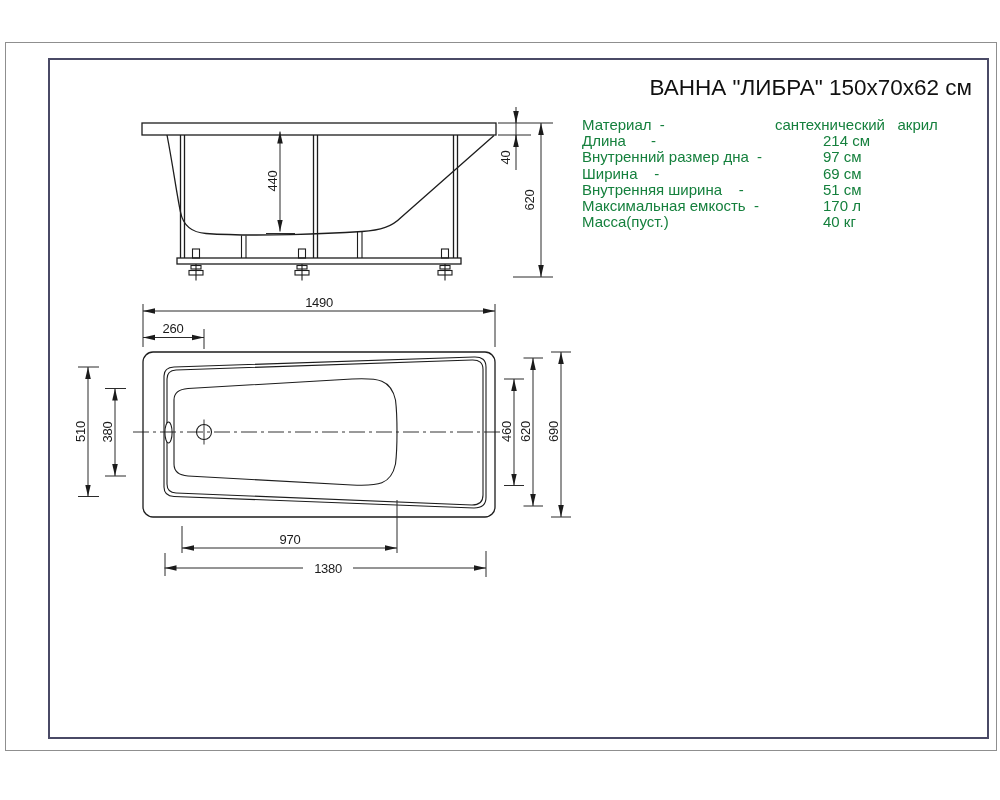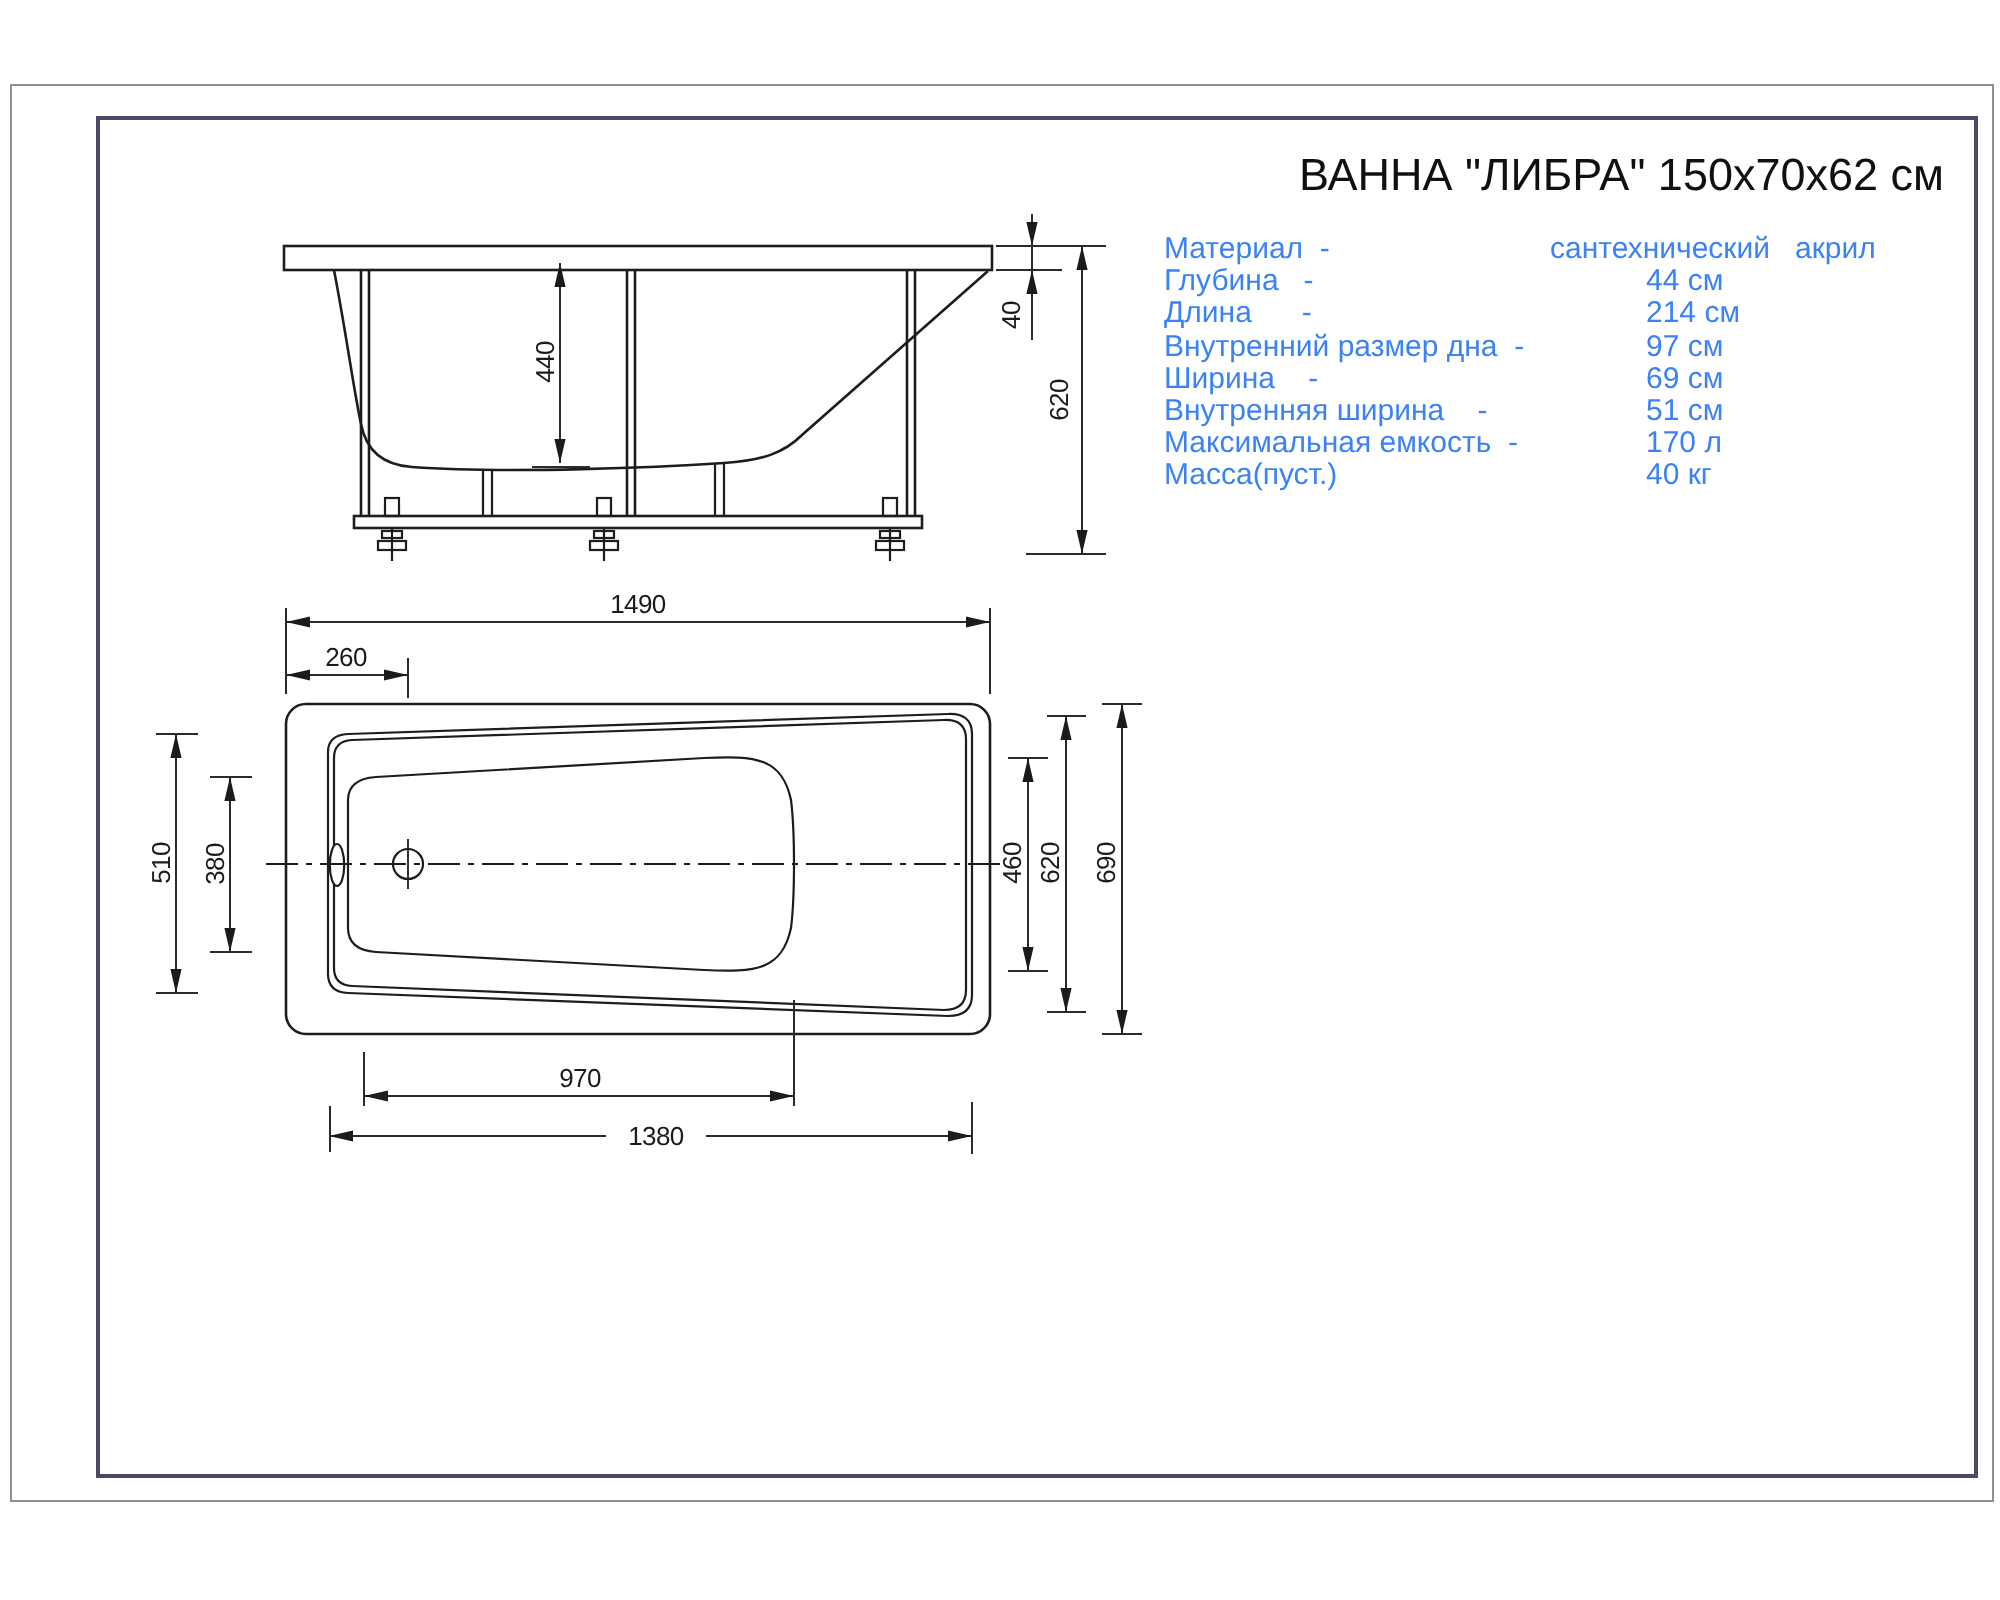--- a/index.html
+++ b/index.html
@@ -5,40 +5,39 @@
   html,body{margin:0;padding:0;background:#fff;}
   #stage{position:relative;width:1000px;height:800px;background:#ffffff;overflow:hidden;
          font-family:"Liberation Sans", sans-serif;color:#111;}
   .outer-frame{position:absolute;left:5px;top:42px;width:992px;height:709px;
                border:1px solid #8f8f8f;box-sizing:border-box;}
   .inner-frame{position:absolute;left:48px;top:58px;width:941px;height:681px;
                border:2px solid #4a4a66;box-sizing:border-box;background:#fff;}
   .title{position:absolute;left:560px;top:76px;width:412px;text-align:right;
          font-size:22.5px;line-height:24px;color:#101010;white-space:pre;}
   .specs{position:absolute;left:582px;top:117px;width:400px;font-size:15px;
-         line-height:16.2px;color:#3b82f6;}
+         line-height:16.2px;color:#15803d;}
   .spec-row{position:relative;height:16.2px;white-space:pre;}
   .spec-value{position:absolute;left:241px;top:0;white-space:pre;}
   .spec-value.wide{left:193px;}
   svg{position:absolute;left:0;top:0;}
   text{font-family:"Liberation Sans", sans-serif;font-size:13px;letter-spacing:-0.3px;
        fill:#1b1b1b;stroke:none;}
 </style>
 </head>
 <body>
 
 <div id="stage">
   <div class="outer-frame"></div>
   <div class="inner-frame"></div>
 
   <div class="title">ВАННА "ЛИБРА" 150x70x62 см</div>
 
   <div class="specs">
     <div class="spec-row"><span class="spec-label">Материал  -</span><span class="spec-value wide">сантехнический   акрил</span></div>
-    <div class="spec-row"><span class="spec-label">Глубина   -</span><span class="spec-value">44 см</span></div>
     <div class="spec-row"><span class="spec-label">Длина      -</span><span class="spec-value">214 см</span></div>
     <div class="spec-row"><span class="spec-label">Внутренний размер дна  -</span><span class="spec-value">97 см</span></div>
     <div class="spec-row"><span class="spec-label">Ширина    -</span><span class="spec-value">69 см</span></div>
     <div class="spec-row"><span class="spec-label">Внутренняя ширина    -</span><span class="spec-value">51 см</span></div>
     <div class="spec-row"><span class="spec-label">Максимальная емкость  -</span><span class="spec-value">170 л</span></div>
     <div class="spec-row"><span class="spec-label">Масса(пуст.)</span><span class="spec-value">40 кг</span></div>
   </div>
 
   <svg width="1000" height="800" viewBox="0 0 1000 800">
     <defs>

